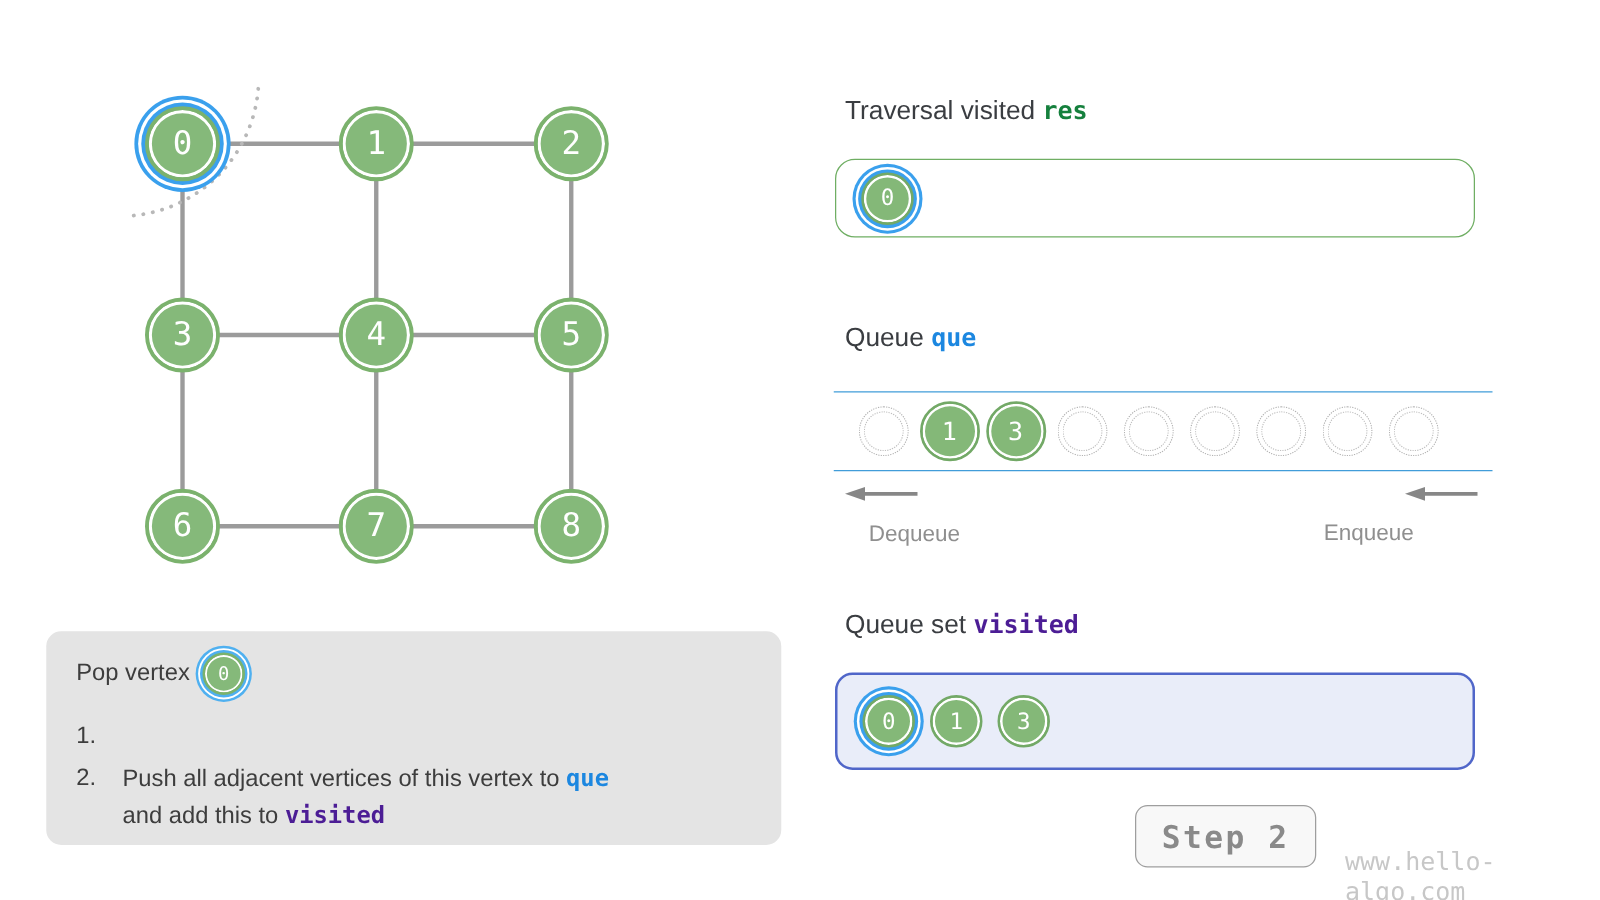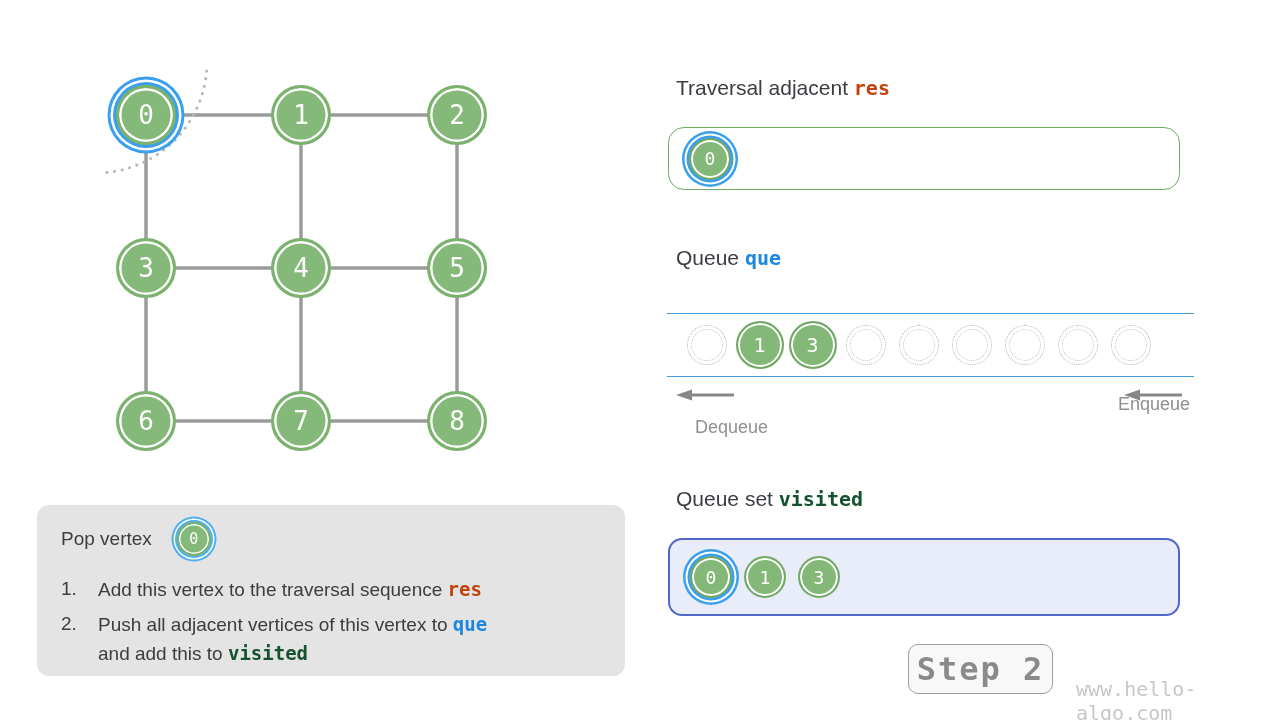--- a/index.html
+++ b/index.html
@@ -18,40 +18,40 @@
   }
   .vertex.hl{
     box-shadow:inset 0 0 0 2.5px #ffffff,0 0 0 3px #3aa0ed,0 0 0 5.5px #ffffff,0 0 0 8.5px #3aa0ed;
   }
   
   #explain-box{
     position:absolute;left:37px;top:505px;width:588px;height:171px;
     background:#e4e4e4;border-radius:12px;box-sizing:border-box;
     padding:16px 24px 14px 24px;color:#3d3d3d;font-size:19px;
   }
-  #explain-line1{display:flex;align-items:center;gap:25px;height:36px;}
+  #explain-line1{display:flex;align-items:center;gap:10px;height:36px;}
   .chip-inline{
     width:34px;height:34px;border-radius:50%;background:#85b97a;
     border:2px solid #7bb26d;box-sizing:border-box;
     box-shadow:inset 0 0 0 1.5px #ffffff,0 0 0 2px #4fb0f0,0 0 0 3.5px #ffffff,0 0 0 5.5px #4fb0f0;
     display:flex;align-items:center;justify-content:center;
     color:#fff;font-family:"DejaVu Sans Mono",monospace;font-size:15px;flex:0 0 auto;
   }
   .expl-item{display:flex;margin-top:18px;line-height:28px;}
   .expl-item .num{width:37px;flex:0 0 auto;}
   .expl-item.second{margin-top:6px;}
   .kw{font-family:"DejaVu Sans Mono",monospace;font-weight:bold;}
-  .kw-res{color:#c2410c;text-align:center;}
+  .kw-res{color:#15803d;text-align:center;}
   .kw-que{color:#1c87e0;}
-  .kw-visited{color:#14532d;}
+  .kw-visited{color:#4c1d95;}
   
   .panel-header{position:absolute;font-size:21px;font-weight:500;color:#3a3d41;}
   .panel-header .kw{font-size:20px;}
   #res-header{left:676px;top:76px;}
-  #queue-header{left:676px;top:246px;}
+  #queue-header{left:676px;top:258px;}
   #hash-header{left:676px;top:487px;}
   #res-box{
     position:absolute;left:668px;top:127px;width:512px;height:63px;
     border:1.5px solid #6fae63;border-radius:16px;box-sizing:border-box;
     display:flex;align-items:center;gap:12px;padding-left:20px;
   }
   #hash-box{
     position:absolute;left:668px;top:538px;width:512px;height:78px;
     background:#e9edf9;border:2px solid #5066c9;border-radius:14px;box-sizing:border-box;
     display:flex;align-items:center;gap:12px;padding-left:20px;
@@ -83,27 +83,27 @@
     border:2.5px solid #73a967;box-sizing:border-box;
     box-shadow:inset 0 0 0 2px #ffffff;
     display:flex;align-items:center;justify-content:center;
     color:#fff;font-family:"DejaVu Sans Mono",monospace;font-size:20px;
   }
   .arrow-svg{position:absolute;}
   #dequeue-arrow{left:672px;top:388px;}
   #enqueue-arrow{left:1120px;top:388px;}
   .dir-label{position:absolute;font-size:18px;color:#8f8f8f;}
   #dequeue-label{left:695px;top:417px;}
-  #enqueue-label{left:1000px;top:394px;width:190px;text-align:right;}
+  #enqueue-label{left:1000px;top:416px;width:190px;text-align:center;}
   
   #step-button{
     position:absolute;left:908px;top:644px;width:145px;height:50px;
     background:#f8f8f8;border:1.5px solid #9e9e9e;border-radius:10px;box-sizing:border-box;
     display:flex;align-items:center;justify-content:center;
-    font-family:"DejaVu Sans Mono",monospace;font-weight:bold;font-size:32px;
+    font-family:"DejaVu Sans Mono",monospace;font-weight:bold;font-size:25px;
     color:#8a8a8a;letter-spacing:2px;cursor:pointer;
   }
   #watermark{
     position:absolute;left:1076px;top:677px;
     font-family:"DejaVu Sans Mono",monospace;font-size:20px;color:#c7c7c7;
   }
 </style>
 </head>
 <body>
 
@@ -139,38 +139,34 @@
       <div class="vertex" style="left: 427px; top: 391px;">8</div>
     </div>
 
   <div id="explain-box">
     <div id="explain-line1">
       <span>Pop vertex</span>
       <span class="chip-inline">0</span>
     </div>
     <div class="expl-item">
       <span class="num">1.</span>
-      <span class="txt">
-        <span>Add this vertex to the traversal sequence</span>
-        <span class="kw kw-res">res</span>
-      </span>
     </div>
     <div class="expl-item second">
       <span class="num">2.</span>
       <span class="txt">
         <span>Push all adjacent vertices of this vertex to</span>
         <span class="kw kw-que">que</span><br>
         <span>and add this to</span>
         <span class="kw kw-visited">visited</span>
       </span>
     </div>
   </div>
 
   <div class="panel-header" id="res-header">
-    <span>Traversal adjacent</span>
+    <span>Traversal visited</span>
     <span class="kw kw-res">res</span>
   </div>
   <div id="res-box">
       <div class="chip hl">0</div>
     </div>
 
   <div class="panel-header" id="queue-header">
     <span>Queue</span>
     <span class="kw kw-que">que</span>
   </div>

